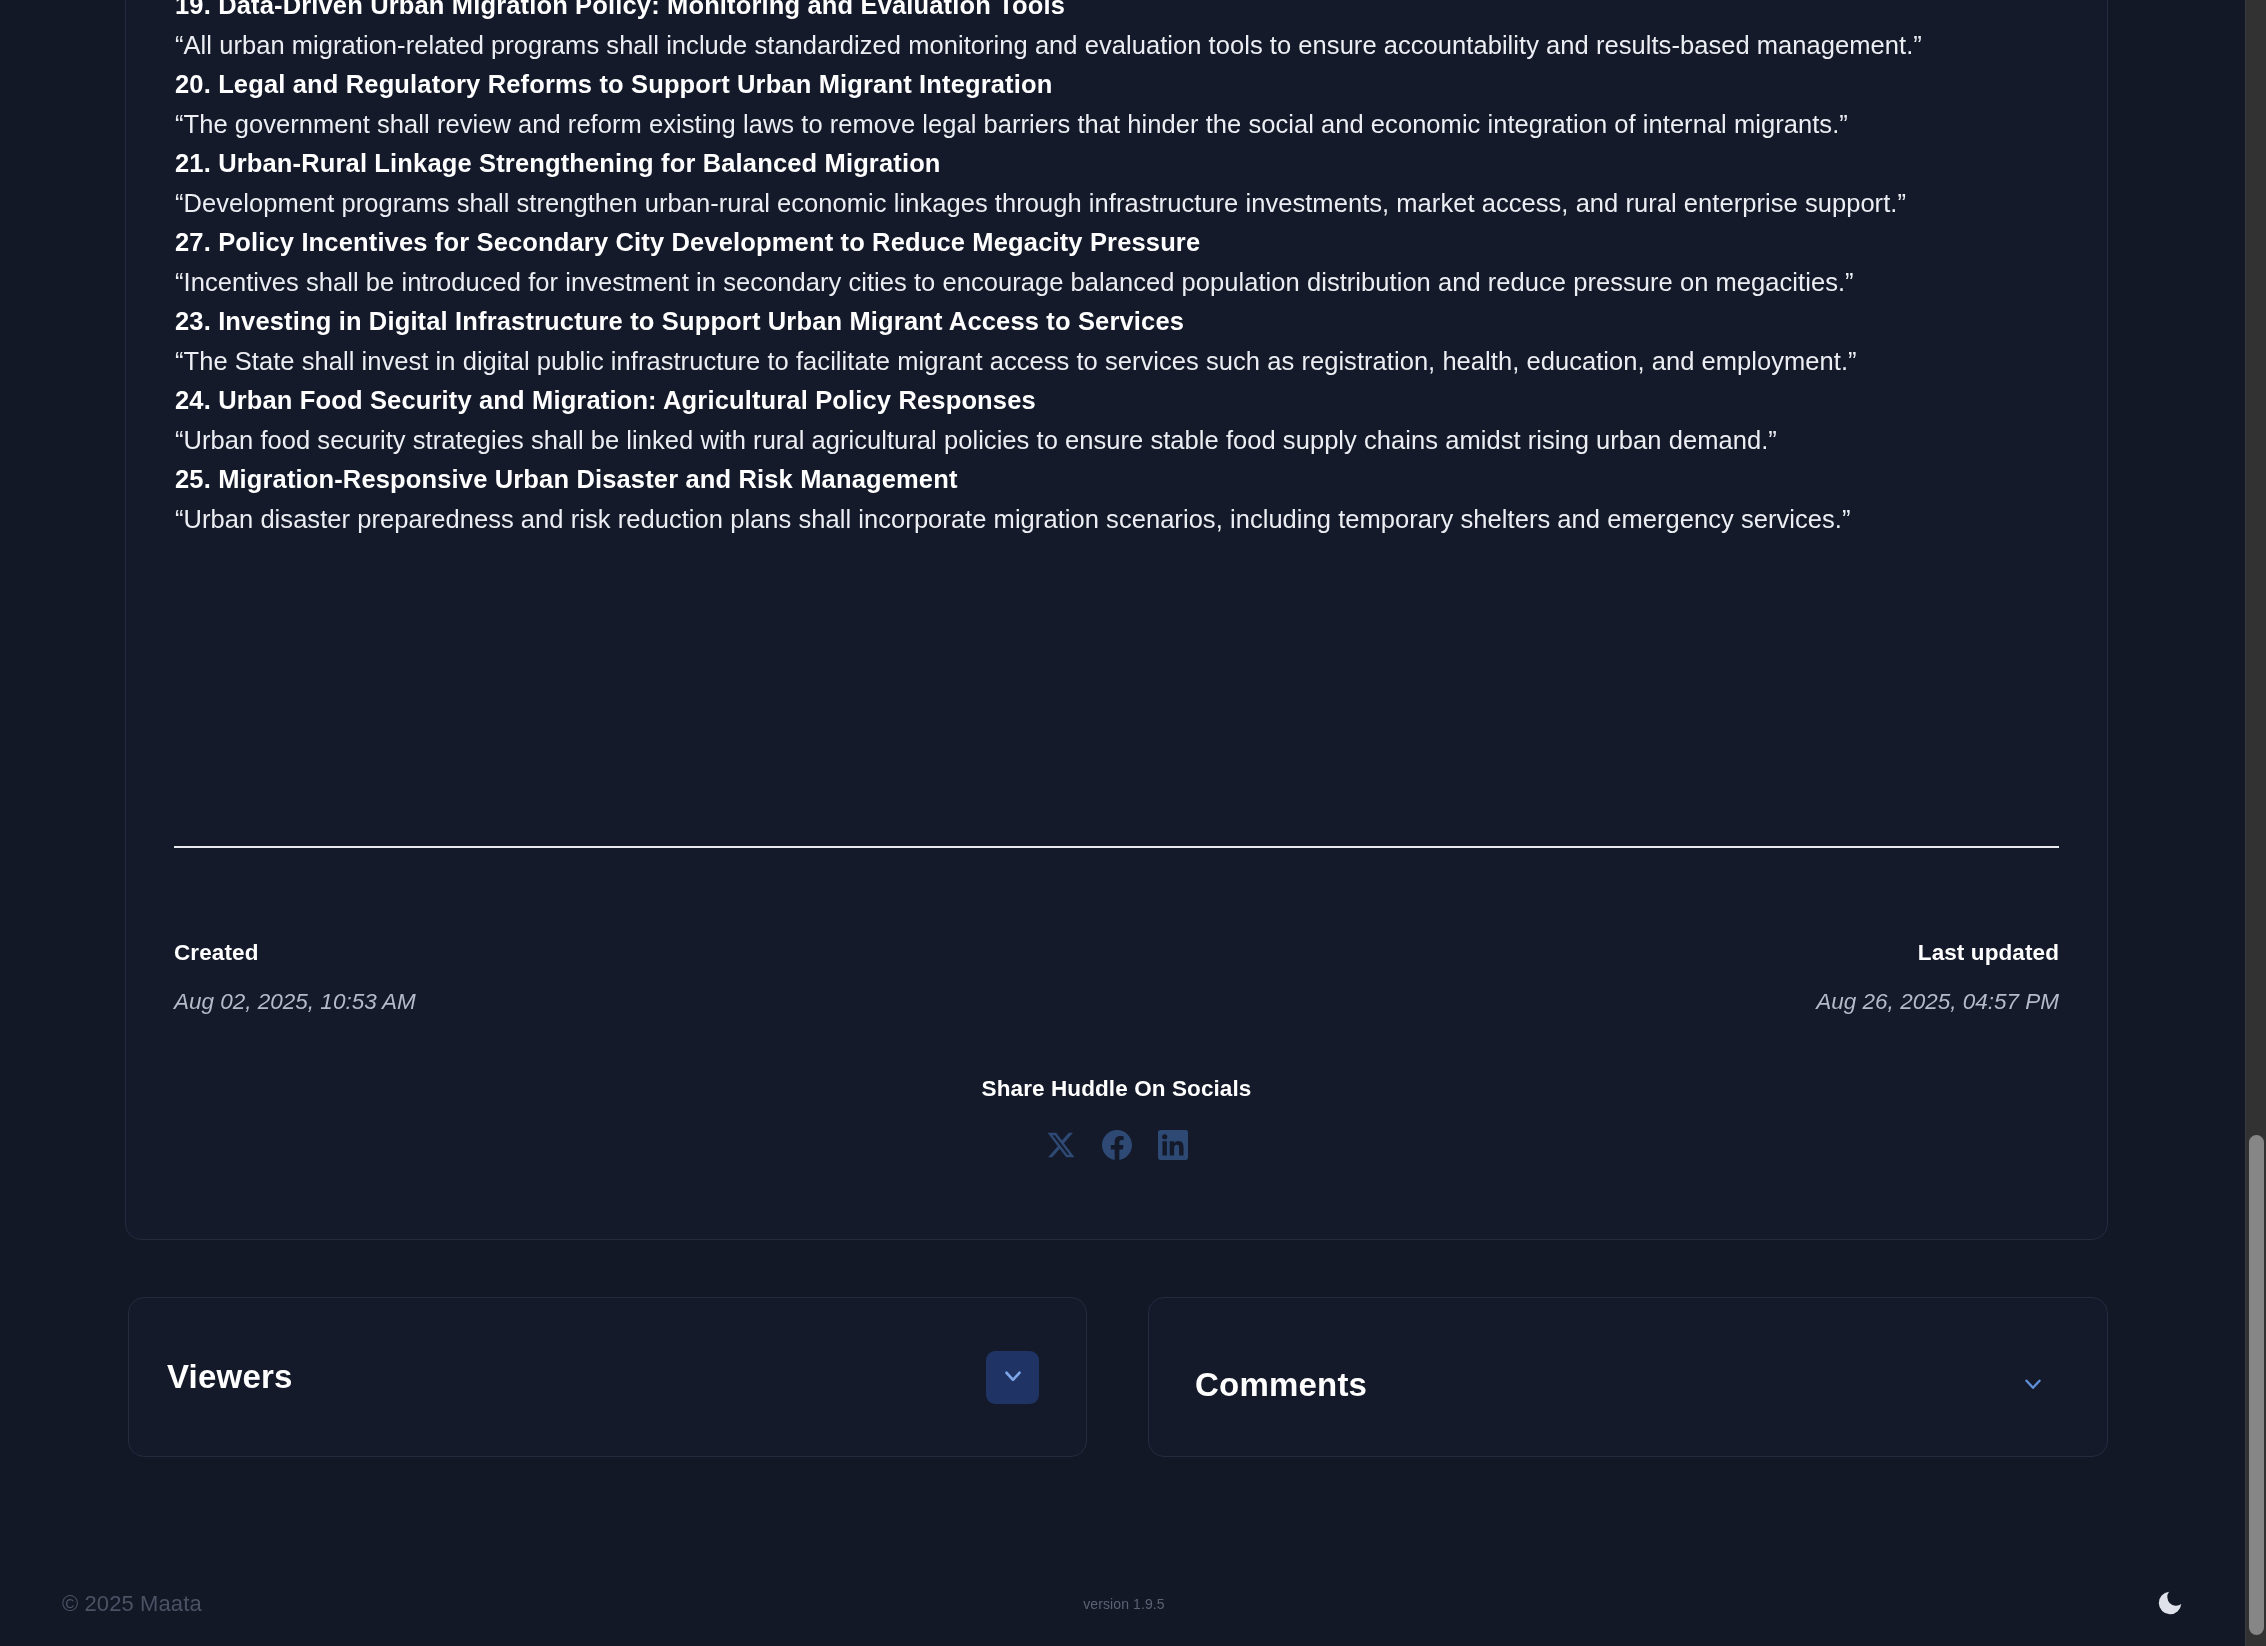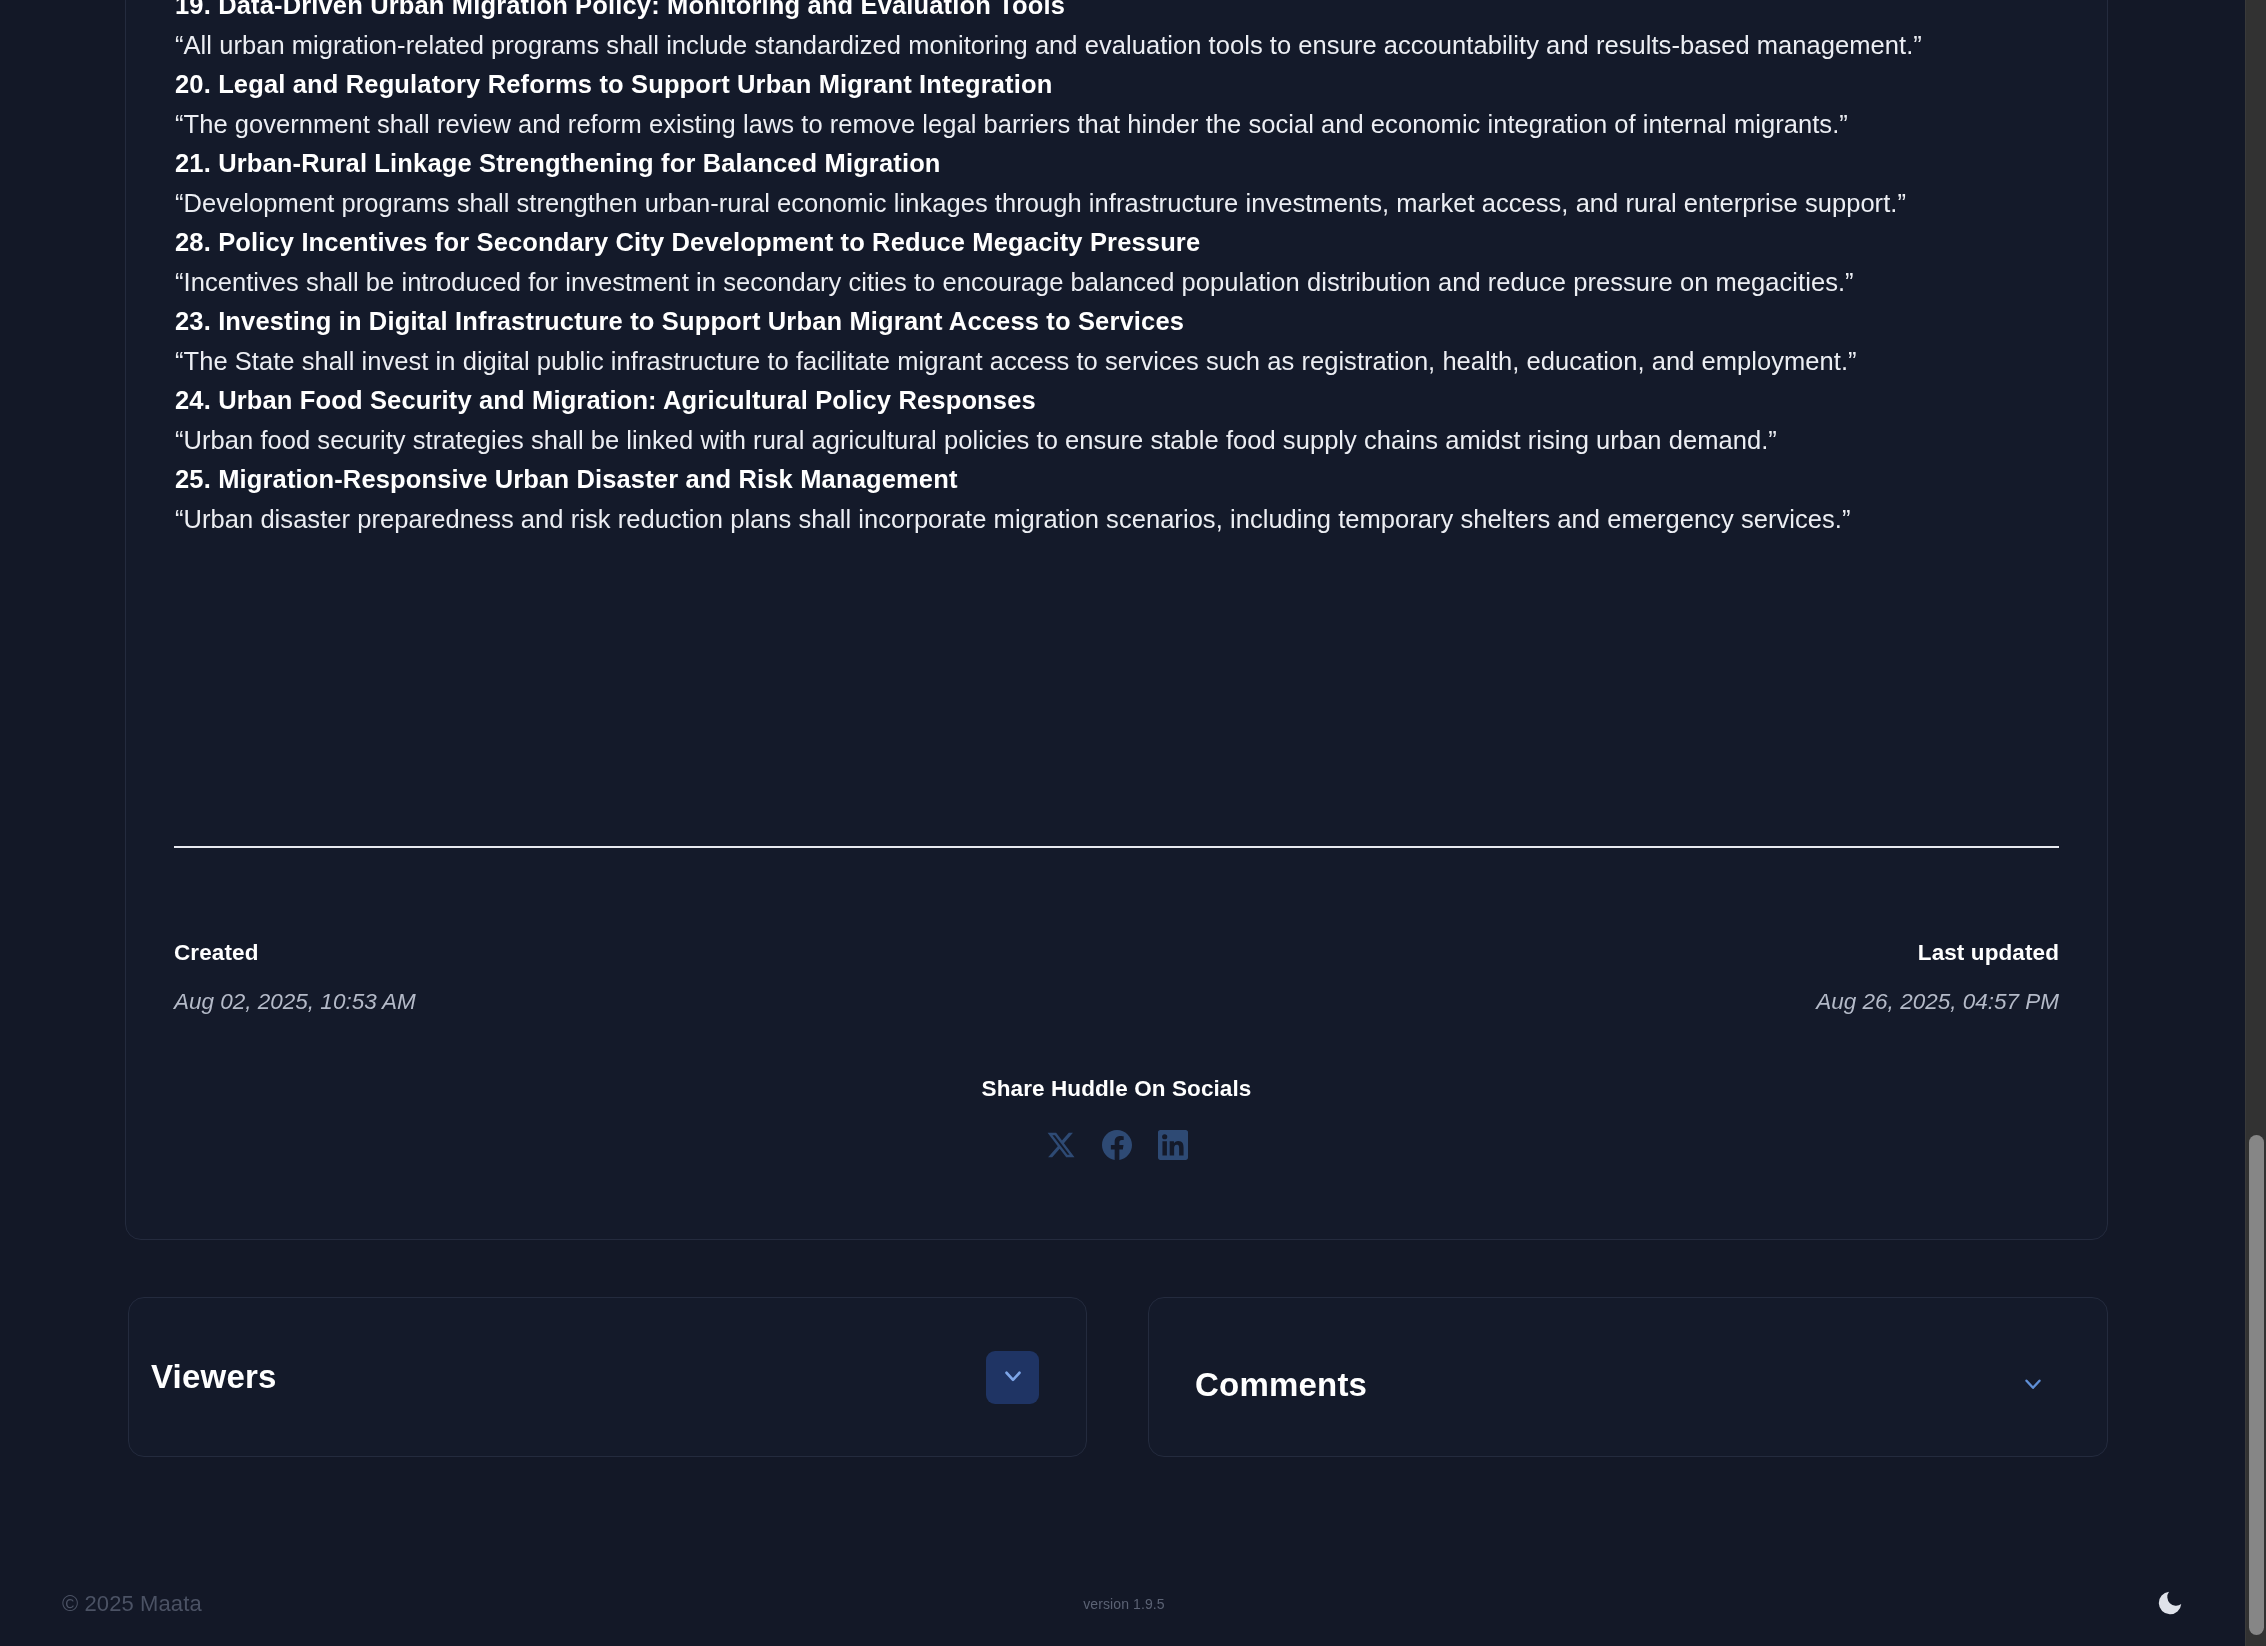--- a/index.html
+++ b/index.html
@@ -117,21 +117,21 @@
     position: absolute;
     top: 1297px;
     height: 160px;
     border: 1.5px solid #242b3e;
     border-radius: 16px;
     background: #141a2a;
     display: flex;
     align-items: center;
     justify-content: space-between;
   }
-  .panel.viewers  { left: 128px;  width: 959px; padding: 0 47px 0 22px; text-align: center; }
+  .panel.viewers  { left: 128px;  width: 959px; padding: 0 47px 0 38px; text-align: center; }
   .panel.comments { left: 1148px; width: 960px; padding: 16px 48px 0 46px; }
   .panel-title {
     color: #ffffff;
     font-size: 33px;
     font-weight: 700;
     letter-spacing: .2px;
   }
   .chev-btn {
     width: 53px;
     height: 53px;
@@ -222,21 +222,21 @@
       </div>
       <div>
         <div class="p-title">20. Legal and Regulatory Reforms to Support Urban Migrant Integration</div>
         <div class="p-body">“The government shall review and reform existing laws to remove legal barriers that hinder the social and economic integration of internal migrants.”</div>
       </div>
       <div>
         <div class="p-title">21. Urban-Rural Linkage Strengthening for Balanced Migration</div>
         <div class="p-body">“Development programs shall strengthen urban-rural economic linkages through infrastructure investments, market access, and rural enterprise support.”</div>
       </div>
       <div>
-        <div class="p-title">28. Policy Incentives for Secondary City Development to Reduce Megacity Pressure</div>
+        <div class="p-title">27. Policy Incentives for Secondary City Development to Reduce Megacity Pressure</div>
         <div class="p-body">“Incentives shall be introduced for investment in secondary cities to encourage balanced population distribution and reduce pressure on megacities.”</div>
       </div>
       <div>
         <div class="p-title">23. Investing in Digital Infrastructure to Support Urban Migrant Access to Services</div>
         <div class="p-body">“The State shall invest in digital public infrastructure to facilitate migrant access to services such as registration, health, education, and employment.”</div>
       </div>
       <div>
         <div class="p-title">24. Urban Food Security and Migration: Agricultural Policy Responses</div>
         <div class="p-body">“Urban food security strategies shall be linked with rural agricultural policies to ensure stable food supply chains amidst rising urban demand.”</div>
       </div>

